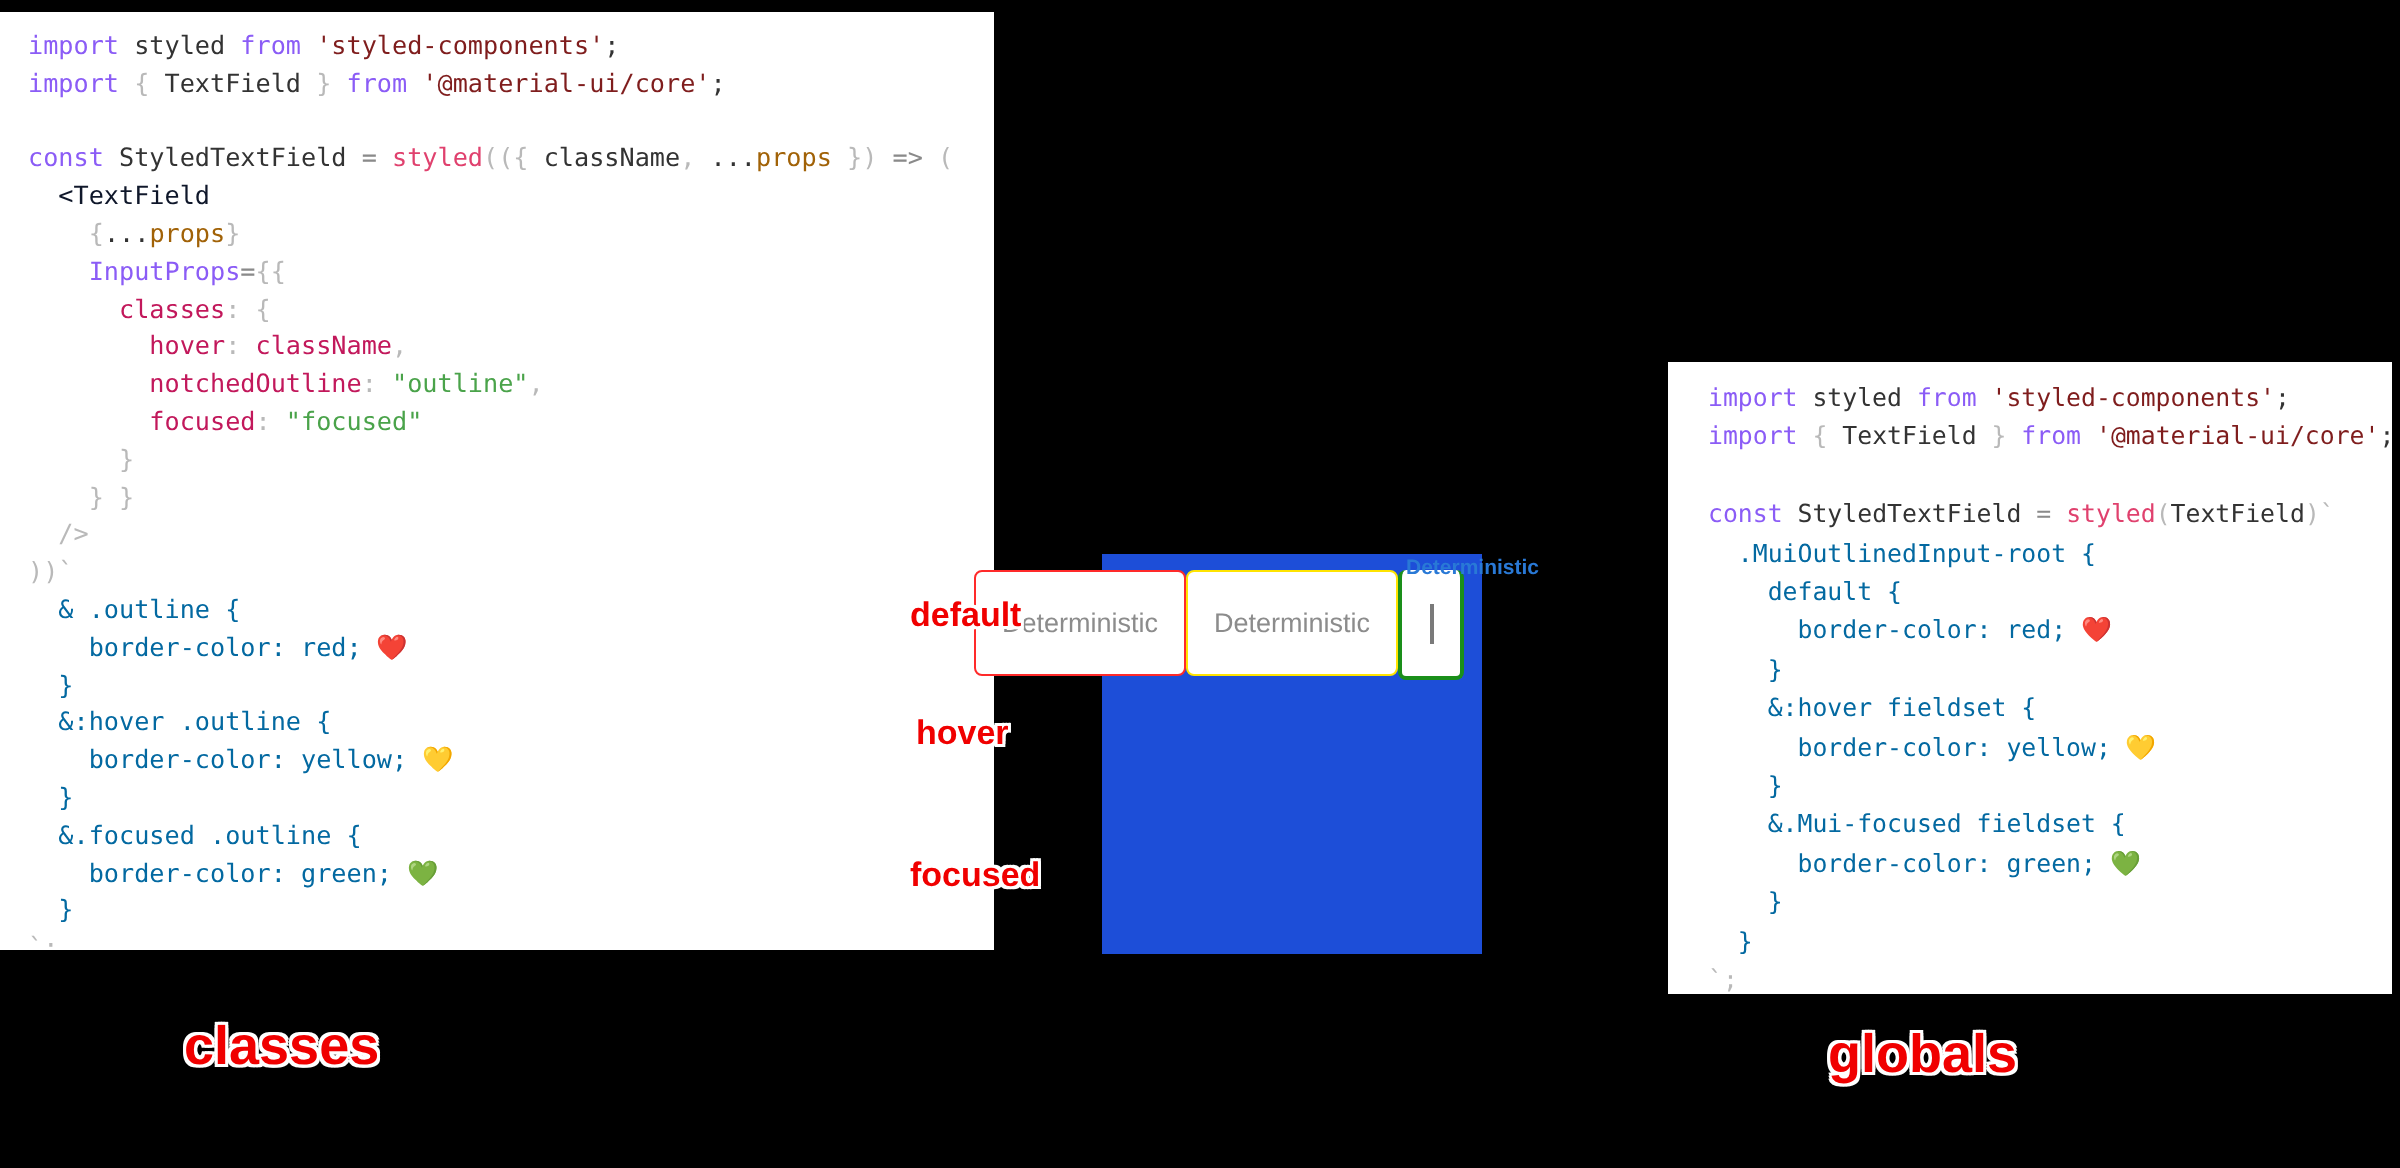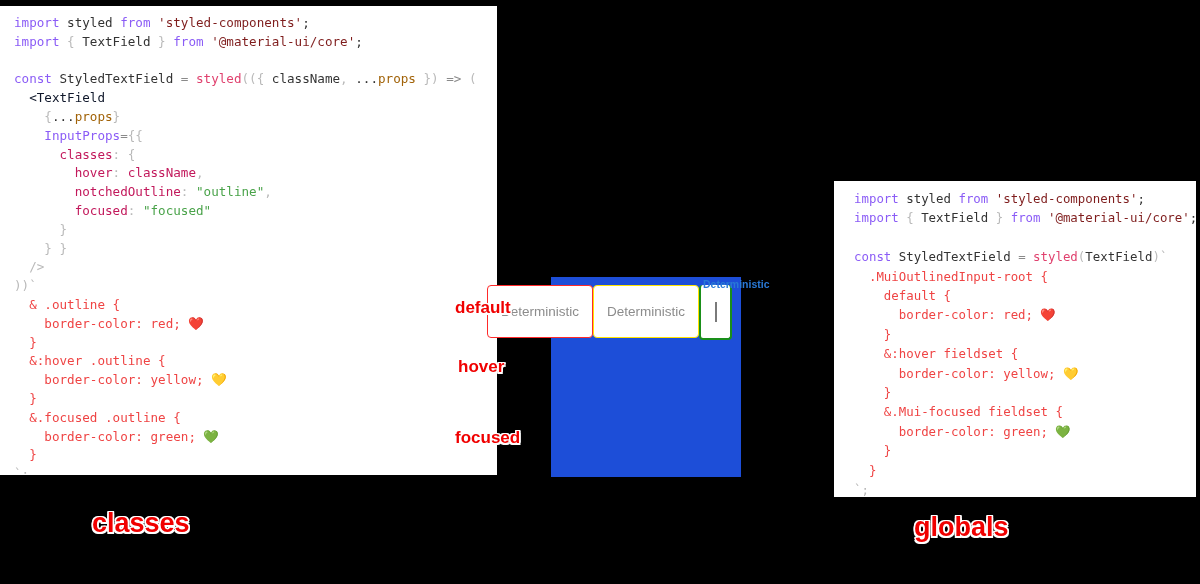--- a/index.html
+++ b/index.html
@@ -56,21 +56,21 @@
   .t-str      { color: #7f1d1d; }   
   .t-fn       { color: #e0416e; }   
   .t-tag      { color: #0f172a; }   
   .t-attr     { color: #8b5cf6; }   
   .t-var      { color: #a16207; }   
   .t-key      { color: #c2185b; }   
   .t-val      { color: #4aa34a; }   
   .t-punc     { color: #b9b9b9; }   
   .t-plain    { color: #333333; }
   .t-op       { color: #8a8a8a; }
-  .t-css      { color: #ef4444; }   
+  .t-css      { color: #0369a1; }   
 
   
   #panel-demo {
     position: absolute;
     left: 551px;
     top: 277px;
     width: 190px;
     height: 200px;
     background: #1d4ed8;
     box-sizing: border-box;

